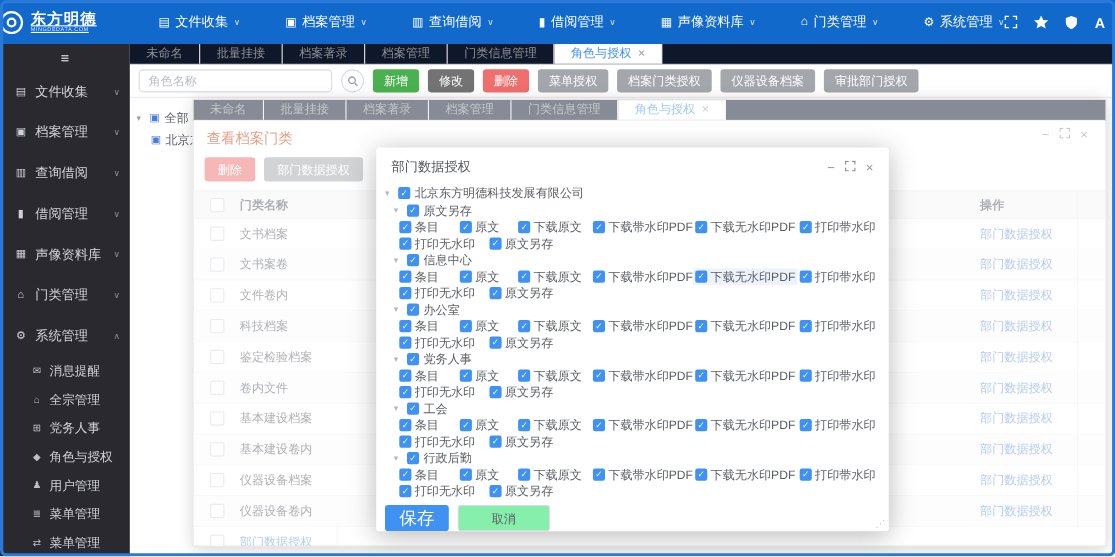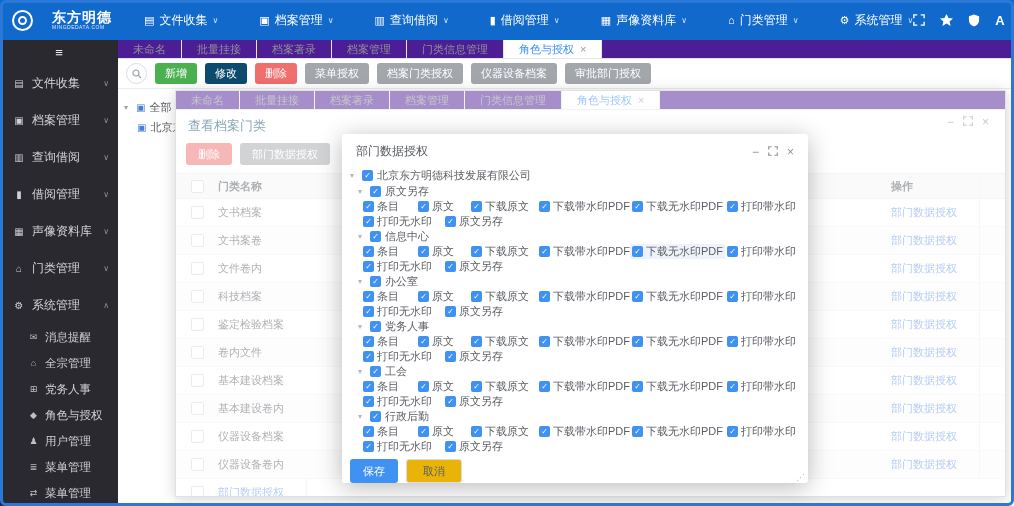--- a/index.html
+++ b/index.html
@@ -3,21 +3,21 @@
 <meta charset="utf-8">
 <style>
   * { margin:0; padding:0; box-sizing:border-box; }
   html,body { background:#fff; }
   body { font-family:"Liberation Sans","DejaVu Sans",sans-serif; }
   .app { position:relative; width:1014px; height:506px; overflow:hidden; background:#fff; font-size:12px; }
   .frame-border { position:absolute; inset:0; border:3px solid #2a79d8; border-radius:6px; pointer-events:none; z-index:999; }
 
   
   .header { position:absolute; left:0; top:0; width:100%; height:40px; background:#1169cc; display:flex; align-items:center; color:#fff; z-index:30; }
-  .logo { display:flex; align-items:center; gap:19px; width:122px; padding-left:12px; flex:none; }
+  .logo { display:flex; align-items:center; gap:7px; width:122px; flex:none;text-decoration:underline; }
   .logo-ring { width:21px; height:21px; border:2px solid #fff; border-radius:50%; position:relative; flex:none; }
   .logo-ring::after { content:""; position:absolute; inset:4px; border:2px solid #fff; border-radius:50%; }
   .logo-title { font-size:14px; font-weight:bold; letter-spacing:1px; line-height:14px; }
   .logo-sub { font-size:5px; letter-spacing:.5px; color:#d9e8ff; }
   .menus { display:flex; gap:41px; margin-left:22px; }
   .menu { display:flex; align-items:center; gap:5px; white-space:nowrap; cursor:pointer; }
   .menu-glyph { font-size:11px; }
   .menu-chev { font-size:8px; color:#d4e3fa; }
   .header-right { margin-left:auto; display:flex; align-items:center; gap:15px; padding-right:12px; font-size:11px; }
   .hicon { display:flex; align-items:center; cursor:pointer; }
@@ -28,42 +28,42 @@
   .burger { height:25px; display:flex; align-items:center; justify-content:center; font-size:13px; color:#eceded; cursor:pointer; }
   .side-item { height:37px; display:flex; align-items:center; padding:0 9px 0 13px; gap:7px; cursor:pointer; }
   .si-icon { font-size:10px; width:12px; text-align:center; color:#cfd0d6; }
   .si-chevron { margin-left:auto; font-size:8px; color:#8d8e96; }
   .side-sub { height:26px; display:flex; align-items:center; padding:0 9px 0 28px; gap:6px; font-size:11.5px; color:#d0d1d6; cursor:pointer; }
   .ss-icon { font-size:9px; width:11px; text-align:center; color:#bfc0c6; }
   .ss-chevron { margin-left:auto; font-size:8px; color:#8d8e96; }
 
   
   .content { position:absolute; left:118px; top:40px; right:0; bottom:0; background:#fff; }
-  .tabbar { height:19px; background:#4c1d95; border-bottom:1px solid #e3e4e6; display:flex; font-size:11px; color:#8e9094; }
+  .tabbar { height:19px; background:#0f172a; border-bottom:1px solid #e3e4e6; display:flex; font-size:11px; color:#8e9094; }
   .tab { padding:0 15px; line-height:18px; border-right:1px solid #e6e7e9; white-space:nowrap; cursor:pointer; }
   .tab.active { background:#fff; color:#3f8ff5; display:flex; align-items:center; gap:6px; }
   .tab-close { color:#9b9da1; font-size:11px; }
   .toolbar { height:30px; display:flex; align-items:center; gap:8px; padding-left:8px; border-bottom:1px solid #ececee; }
   .search-input { width:176px; height:21px; border:1px solid #d9dce2; border-radius:4px; font-size:11px; padding:0 8px; color:#333; outline:none; font-family:inherit; }
   .search-input::placeholder { color:#b9bcc2; }
   .search-btn { width:21px; height:21px; border:1px solid #d9dce2; border-radius:50%; background:#fff; display:flex; align-items:center; justify-content:center; cursor:pointer; flex:none; }
   .tbtn { height:21px; border:none; border-radius:3px; color:#fff; font-size:11px; padding:0 10px; cursor:pointer; white-space:nowrap; font-family:inherit; }
-  .tbtn.green { background:#4bb04f; } .tbtn.blue { background:#0c4a6e; }
+  .tbtn.green { background:#4bb04f; } .tbtn.blue { background:#737373; }
   .tbtn.red { background:#ef6e6e; } .tbtn.gray { background:#a3a6ab; }
 
   .org-tree { position:absolute; left:6px; top:57px; font-size:11px; color:#5a5d63; z-index:1; }
   .tree-node { display:flex; align-items:center; gap:4px; height:20px; white-space:nowrap; cursor:pointer; }
   .tree-node .tri { color:#9a9da3; font-size:8px; }
   .org-glyph { color:#4a7dd4; font-size:10px; }
   .org-child { padding-left:13px; }
 
   
   .dialog { position:absolute; left:57px; top:50px; right:8px; bottom:9px; background:#fff; border:1px solid #dfe1e5; box-shadow:0 2px 14px rgba(0,0,0,.18); z-index:10; overflow:hidden; }
   .dialog-mask { position:absolute; inset:0; background:rgba(255,255,255,.5); z-index:5; }
-  .dlg-title { font-size:13px; color:#0c4a6e; padding:7px 12px 5px; }
+  .dlg-title { font-size:13px; color:#c2410c; padding:7px 12px 5px; }
   .dlg-controls { position:absolute; top:24px; right:16px; display:flex; gap:9px; align-items:center; color:#8f9297; font-size:12px; }
   .dlg-buttons { display:flex; gap:8px; padding:3px 10px 8px; }
   .dbtn { height:22px; border:none; border-radius:3px; color:#fff; font-size:11px; padding:0 12px; cursor:pointer; font-family:inherit; }
   .dbtn.red { background:#ef6e6e; } .dbtn.gray { background:#a3a6ab; }
   .dtable-head { display:flex; align-items:center; height:26px; background:#f4f5f7; border-top:1px solid #e8eaed; border-bottom:1px solid #e8eaed; font-size:11px; color:#5c5f65; font-weight:bold; }
   .trow { display:flex; align-items:center; height:28px; font-size:11px; color:#606268; border-bottom:1px solid #f2f3f5; }
   .dtable .trow:nth-child(odd) { background:#fafbfc; }
   .cell-check { width:42px; display:flex; justify-content:center; flex:none; }
   .cbx-empty { width:13px; height:13px; border:1px solid #d4d7dd; border-radius:2px; background:#fff; cursor:pointer; }
   .cell-name { flex:1; }
@@ -80,22 +80,22 @@
   .tri { color:#b4b7bd; font-size:8px; width:8px; flex:none; cursor:pointer; }
   .cbx { width:11px; height:11px; background:#3f92f2; border-radius:2px; color:#fff; font-size:8px; line-height:11px; text-align:center; flex:none; cursor:pointer; }
   .tree-label { white-space:nowrap; }
   .dept-group .dept { padding-left:8px; height:15px; }
   .perm-row { display:grid; margin-left:11px; height:15px; align-items:center; }
   .perm-row.r1 { grid-template-columns:55px 53px 68px 93px 95px auto; }
   .perm-row.r2 { grid-template-columns:82px auto; }
   .perm { display:flex; align-items:center; gap:3px; white-space:nowrap; padding:0 2px; }
   .perm.hl { background:#eef3fb; }
   .am-footer { display:flex; gap:8px; padding:5px 8px; }
-  .btn-save { background:#3f92f2; color:#fff; border:none; border-radius:3px; height:24px; padding:0 13px; font-size:11px; cursor:pointer; font-family:inherit; }
-  .btn-cancel { background:#eab308; color:#5a5d63; border:1px solid #d9dce2; border-radius:3px; height:24px; padding:0 16px; font-size:11px; cursor:pointer; font-family:inherit; }
+  .btn-save { background:#3f92f2; color:#fff; border:none; border-radius:3px; height:24px; padding:0 13px; font-size:16px; cursor:pointer; font-family:inherit; }
+  .btn-cancel { background:#86efac; color:#5a5d63; border:1px solid #d9dce2; border-radius:3px; height:24px; padding:0 30px; font-size:11px; cursor:pointer; font-family:inherit; }
   .resize-handle { position:absolute; right:3px; bottom:1px; color:#c3c6cc; font-size:9px; }
   .ctrl { cursor:pointer; }
 </style>
 </head>
 <body>
 
 <div class="app">
 
   <div class="header">
     <div class="logo">
@@ -274,20 +274,21 @@
 
         <div class="tab">门类信息管理</div>
 
       <div class="tab active">
         <span>角色与授权</span>
         <span class="tab-close">×</span>
       </div>
     </div>
 
     <div class="toolbar">
+      <input class="search-input" placeholder="角色名称" style="">
       <span class="search-btn">
         <svg width="10" height="10" viewBox="0 0 10 10">
             <circle cx="4" cy="4" r="3" fill="none" stroke="#9aa0a8" stroke-width="1.2"></circle>
             <line x1="6.4" y1="6.4" x2="9" y2="9" stroke="#9aa0a8" stroke-width="1.2"></line>
           </svg>
       </span>
 
         <button class="tbtn green">新增</button>
 
         <button class="tbtn blue">修改</button>

